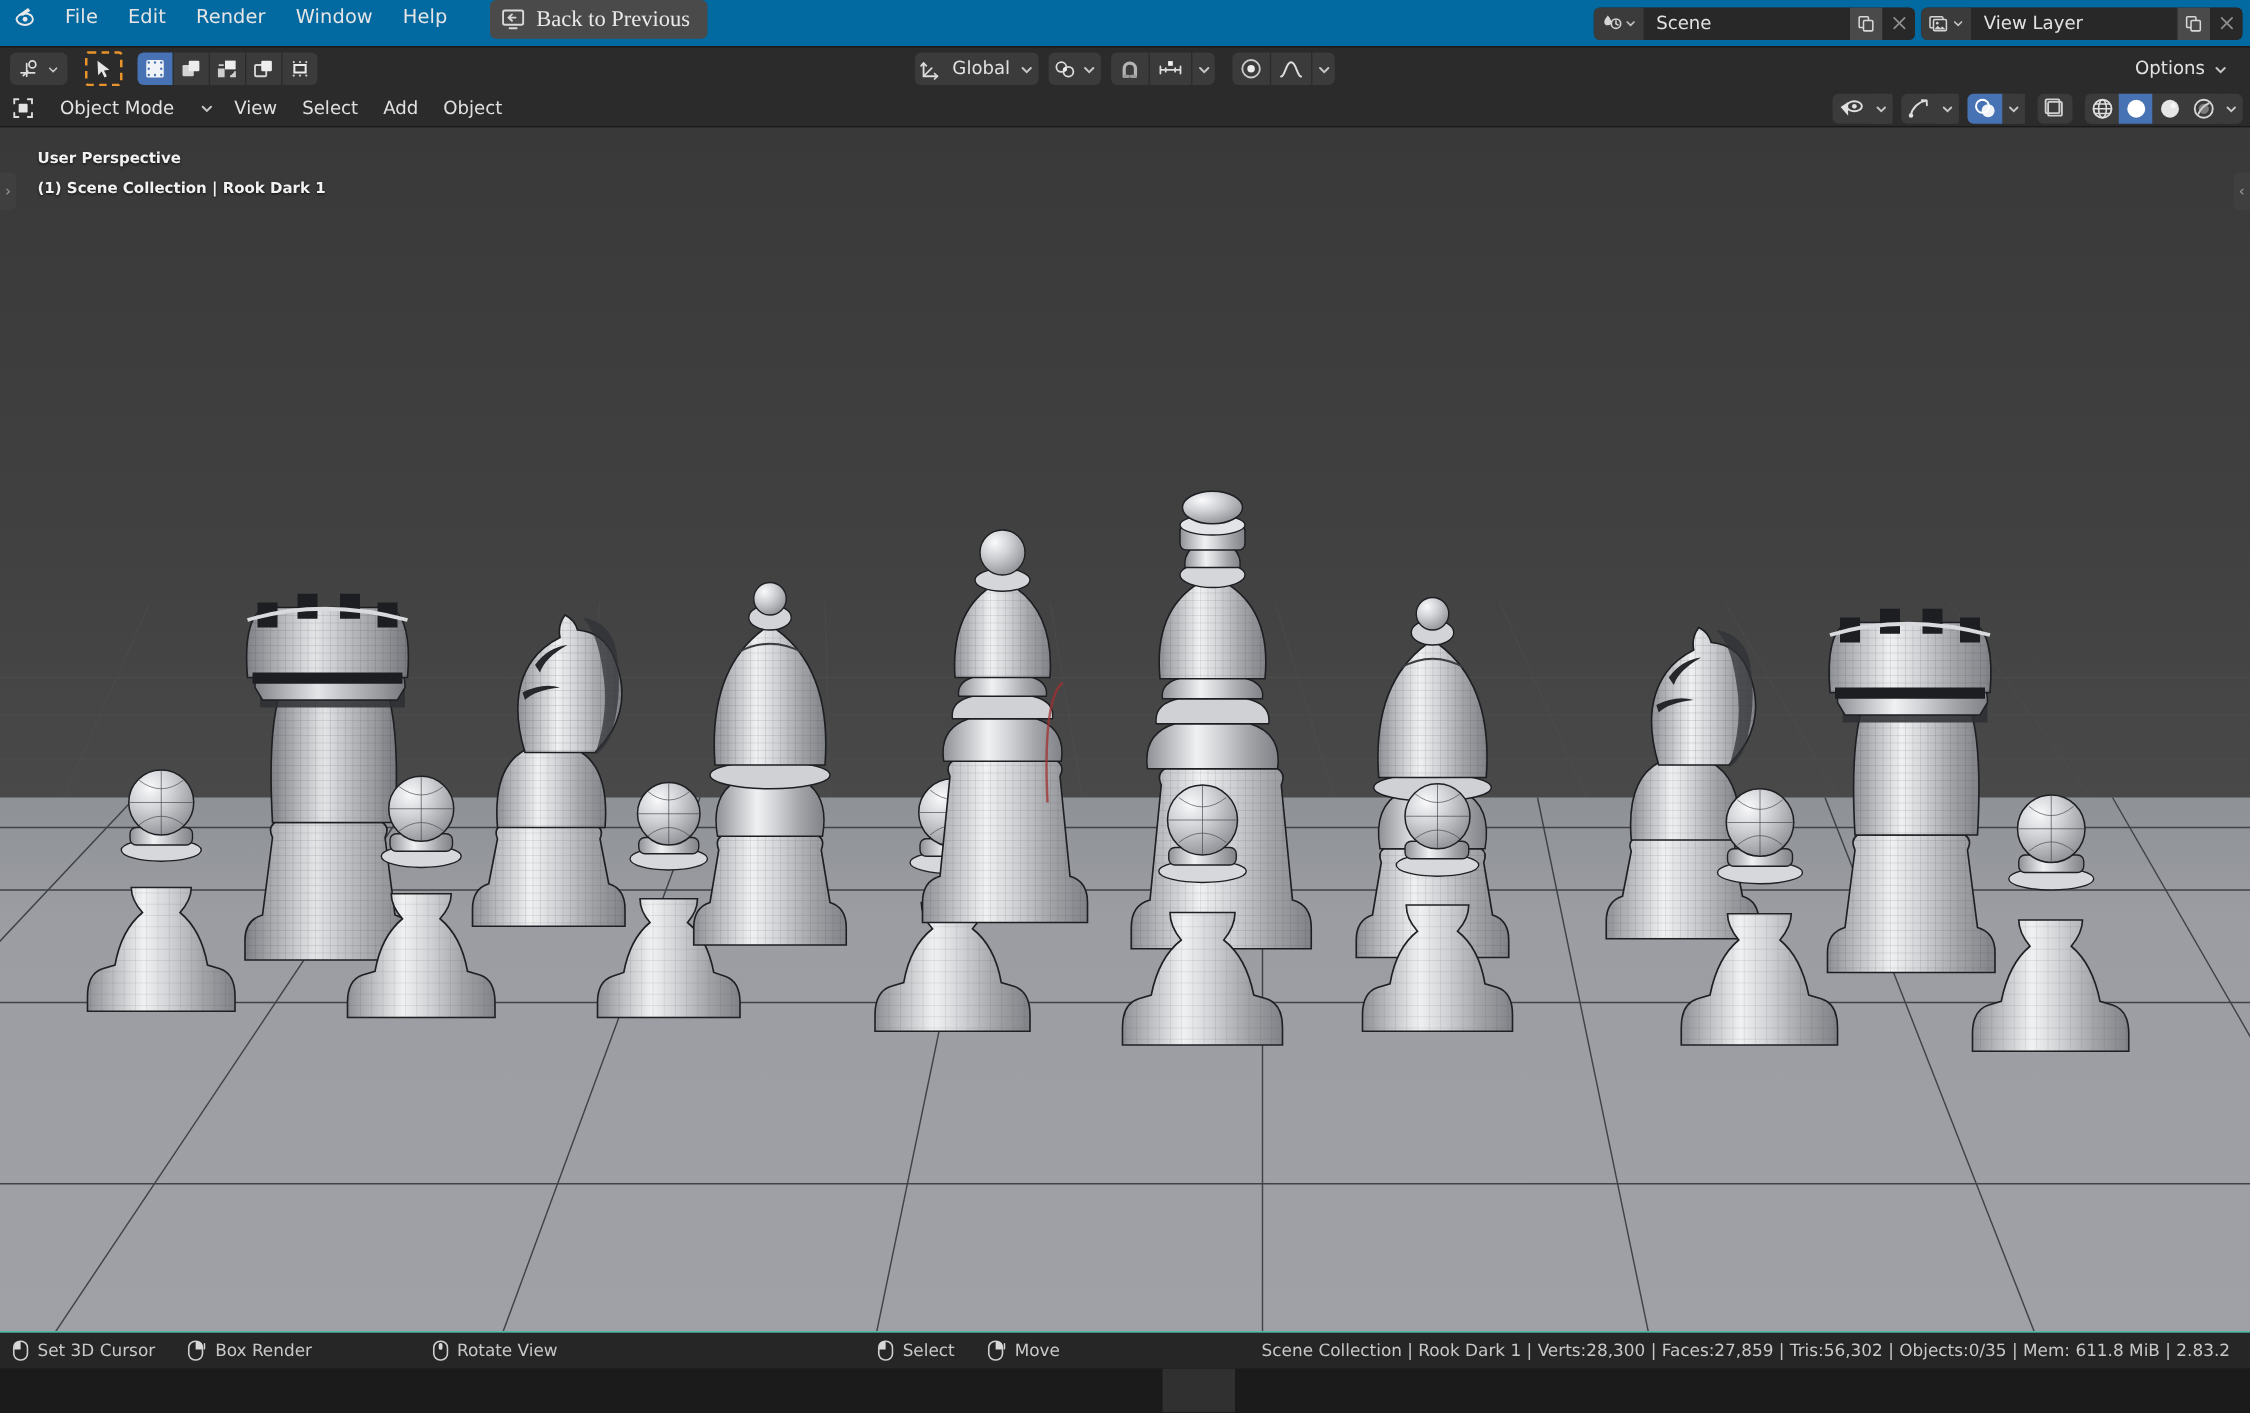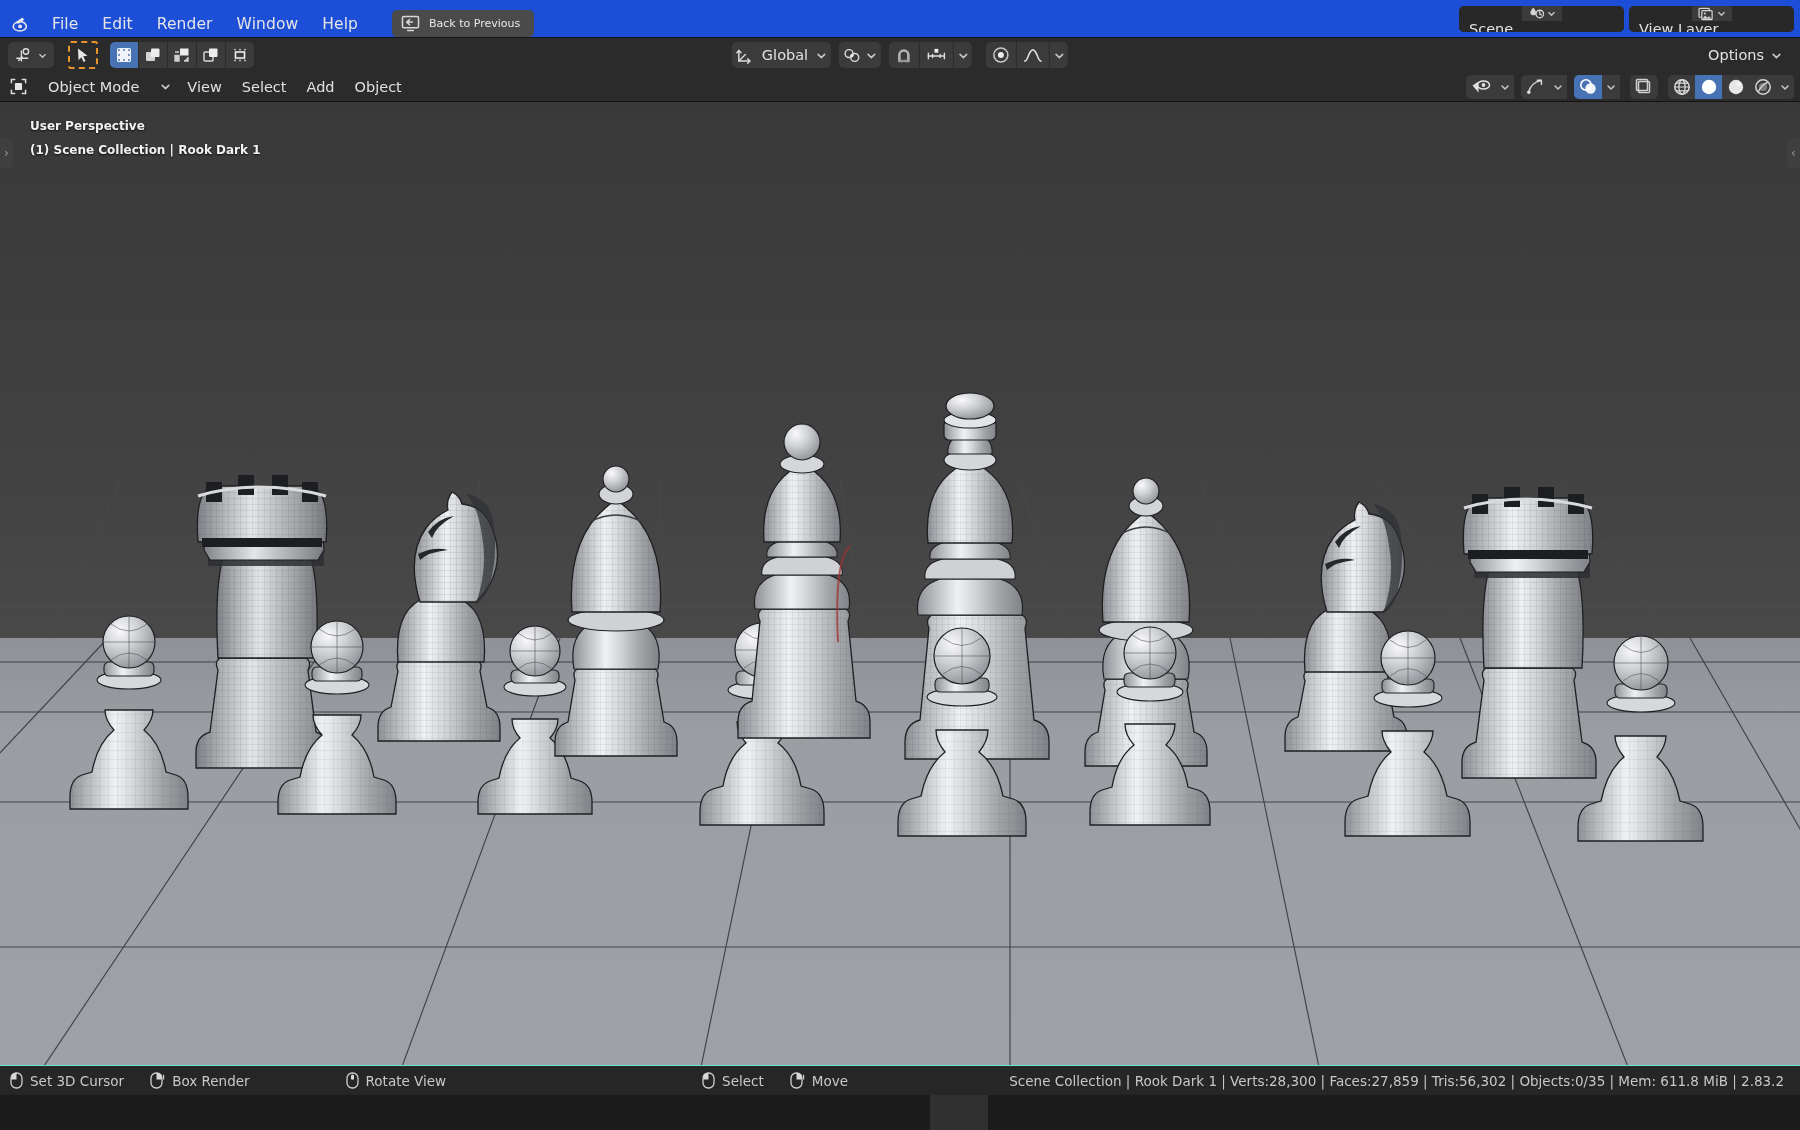--- a/index.html
+++ b/index.html
@@ -2,30 +2,30 @@
 <html><head>
 <meta charset="utf-8">
 <style>
   * { margin:0; padding:0; box-sizing:border-box; }
   html,body { width:1800px; height:1130px; overflow:hidden; background:#1d1d1d;
               font-family:"DejaVu Sans","Liberation Sans",sans-serif; }
 
   .app { position:relative; width:1800px; height:1130px; display:flex; flex-direction:column; background:#181818; }
 
   
-  .topbar { height:37px; background:#1d4ed8; display:flex; align-items:flex-end;
+  .topbar { height:37px; background:#0369a1; display:flex; align-items:flex-start;
             padding:0 8px; gap:0; flex:0 0 37px; position:relative; }
   .blender-logo { width:26px; height:26px; display:flex; align-items:center; justify-content:center;
                   margin-right:6px; }
   .menu-item { color:#e5e5e5; font-size:15.5px; padding:4px 12px; border-radius:4px; cursor:default;
                white-space:nowrap; letter-spacing:.1px; }
   .back-btn { display:flex; align-items:center; gap:9px; background:#4a4a4a; border-radius:5px;
-              padding:5px 14px 5px 9px; margin-left:22px; color:#e9e9e9; font-size:11px; }
+              padding:5px 14px 5px 9px; margin-left:22px; color:#e9e9e9; font-size:18px;font-family:Liberation Serif, serif; }
   .topbar-right { position:absolute; right:6px; top:0; height:37px; display:flex; align-items:center; gap:5px; }
-  .id-block { display:flex; align-items:center; height:26px; background:#282828; border-radius:5px; overflow:hidden;flex-direction:column; }
+  .id-block { display:flex; align-items:center; height:26px; background:#282828; border-radius:5px; overflow:hidden; }
   .id-icon { width:40px; height:26px; background:#3b3b3b; display:flex; align-items:center; justify-content:center; gap:2px;}
   .id-name { color:#e2e2e2; font-size:14.5px; padding:0 16px 0 10px; min-width:165px; height:26px;
              display:flex; align-items:center; background:#282828; }
   .id-btn { width:26px; height:26px; display:flex; align-items:center; justify-content:center; background:#4a4a4a; }
   .id-btn.x { background:#282828; }
 
   
   .toolrow { height:35px; background:#2b2b2b; display:flex; align-items:center; padding:0 8px;
              flex:0 0 35px; position:relative; border-top:1px solid #161616; }
   .tbtn { height:26px; min-width:26px; background:#3b3b3b; display:flex; align-items:center;

